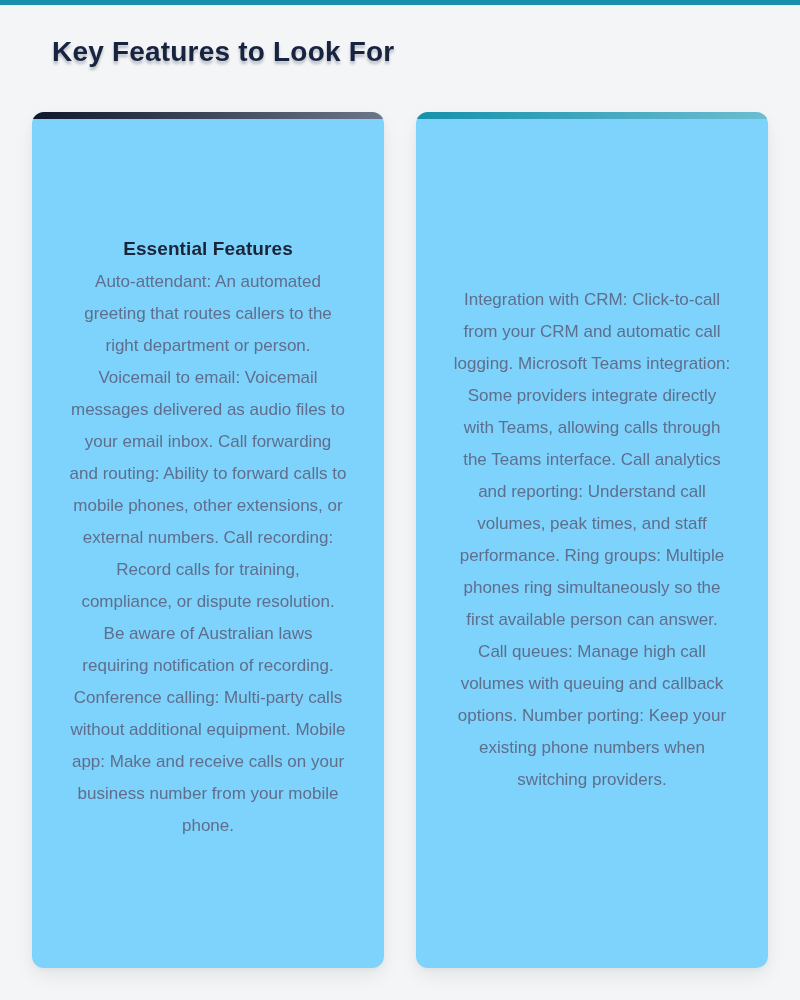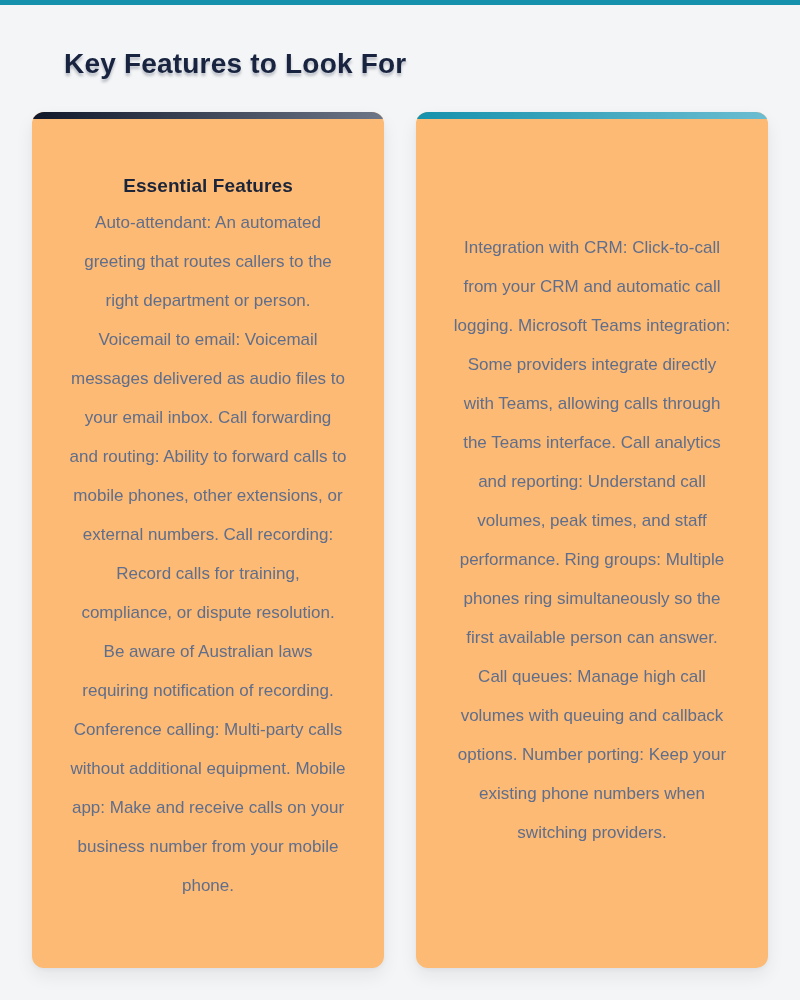--- a/index.html
+++ b/index.html
@@ -17,39 +17,39 @@
   .top-strip {
     position: absolute;
     top: 0; left: 0;
     width: 100%;
     height: 5px;
   }
   .page-title {
     position: absolute;
     left: 52px;
     top: 36px;
-    margin: 12px;
+    margin: 0;
     font-size: 28px;
     font-weight: 700;
     letter-spacing: 0.2px;
     color: #17233f;
     text-shadow: 0 3px 3px rgba(23, 35, 63, 0.28);
   }
   .cards {
     position: absolute;
     top: 112px;
     left: 32px;
     width: 736px;
     display: flex;
     gap: 32px;
   }
   .card {
     width: 352px;
     height: 856px;
-    background: #fdba74;
+    background: #7dd3fc;
     border-radius: 12px;
     box-shadow: 0 8px 18px rgba(20, 30, 60, 0.07), 0 2px 4px rgba(20, 30, 60, 0.04);
     box-sizing: border-box;
     display: flex;
     flex-direction: column;
     align-items: center;
     justify-content: center;
     text-align: center;
     overflow: hidden;
     position: relative;
@@ -64,21 +64,21 @@
     margin: 0 0 6px 0;
     font-size: 19px;
     font-weight: 700;
     color: #1b2439;
     letter-spacing: 0.1px;
   }
   .card-body {
     margin: 0;
     width: 278px;
     font-size: 17px;
-    line-height: 39px;
+    line-height: 32px;
     color: #5f6e8c;
   }
 </style>
 </head>
 <body>
 
 <div class="top-strip" style="background: rgb(21, 144, 173);"></div>
 
 <h1 class="page-title">Key Features to Look For</h1>
 

